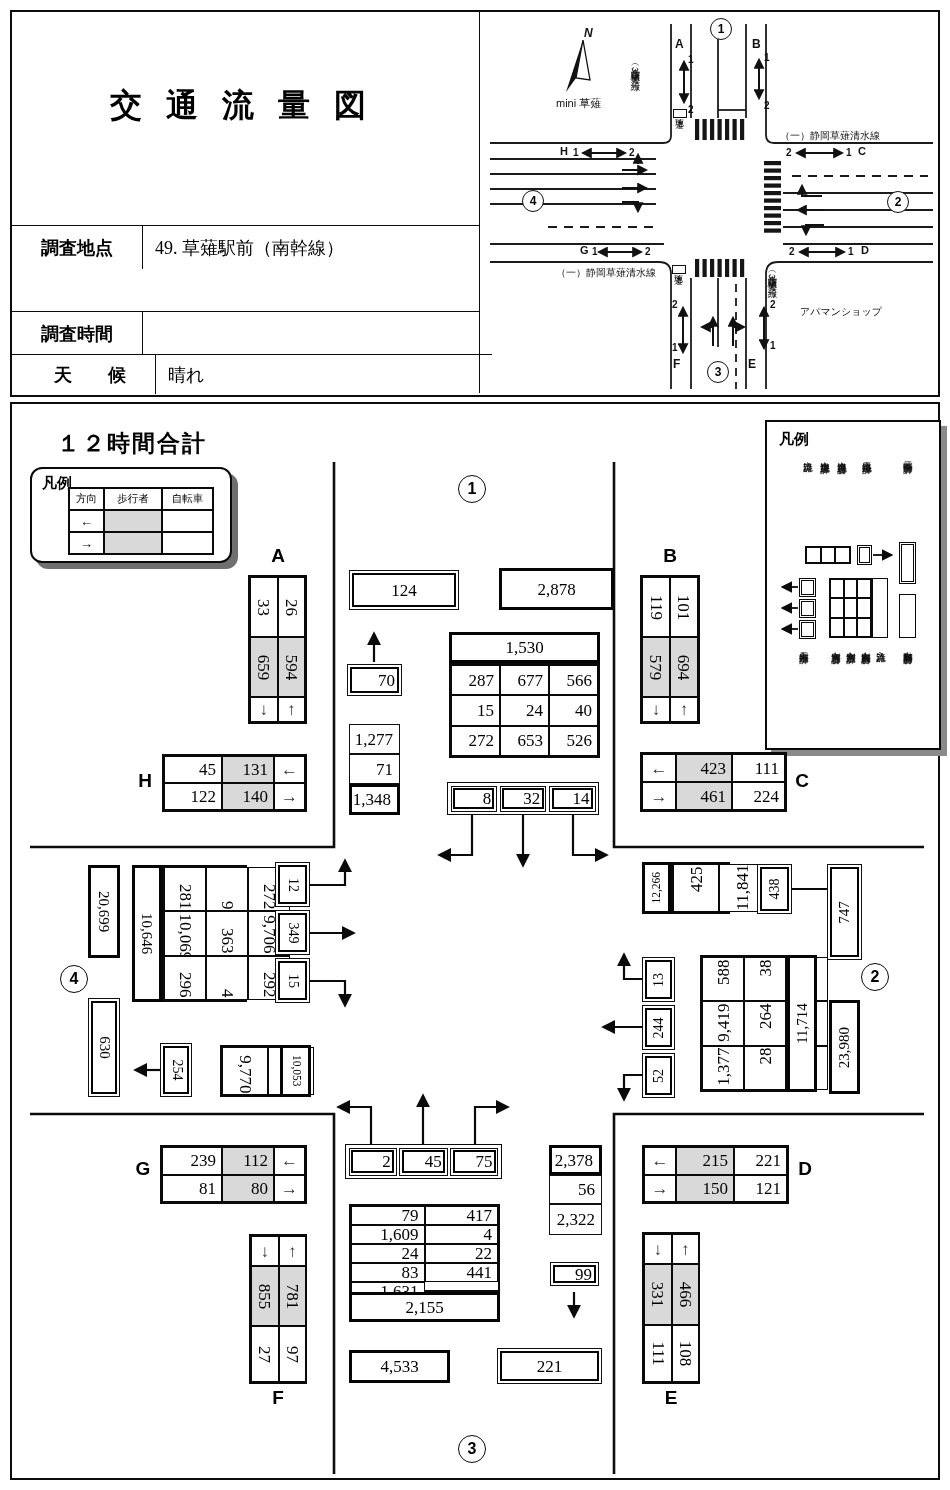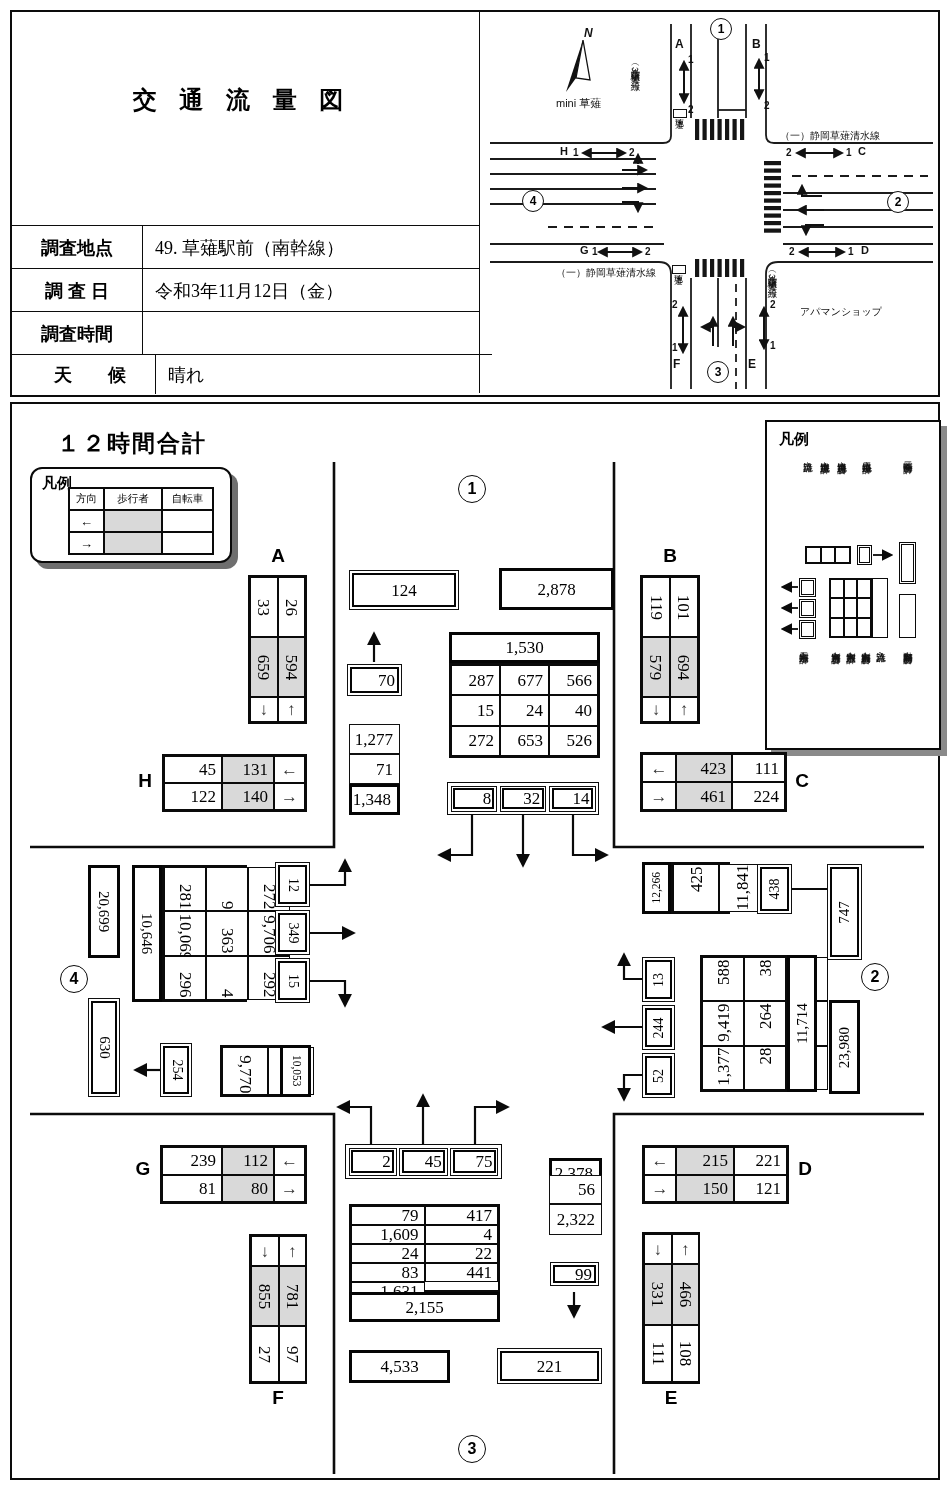--- a/index.html
+++ b/index.html
@@ -34,21 +34,21 @@
   .strip>div{position:relative;flex:1;display:flex;align-items:center;justify-content:flex-end;padding-right:5px;
              font-family:"Liberation Serif",serif;font-size:17px;line-height:1;background:#fff;}
   
   .circ{position:absolute;box-sizing:border-box;border:1.8px solid #0a0a0a;border-radius:50%;
         display:flex;align-items:center;justify-content:center;font-size:16px;font-weight:bold;background:#fff;}
   
   .ltr{position:absolute;font-size:19px;font-weight:bold;font-family:"Liberation Sans",sans-serif;
        display:flex;align-items:center;justify-content:center;}
   
   .title{position:absolute;left:20px;top:72px;width:420px;text-align:center;
-         font-size:24px;font-weight:bold;letter-spacing:8px;}
+         font-size:32px;font-weight:bold;letter-spacing:8px;font-family:Liberation Serif, serif;}
   .inforow{position:absolute;left:0;width:467px;height:43px;border-top:1.6px solid #0c0c0c;display:flex;}
   .inflabel{width:130px;border-right:1.6px solid #0c0c0c;display:flex;align-items:center;justify-content:center;
             font-weight:bold;font-size:18px;}
   .infval{flex:1;display:flex;align-items:center;padding-left:12px;font-family:"Liberation Serif",serif;font-size:18px;}
   
   #map{position:absolute;left:467px;top:0;width:459px;height:381px;border-left:1.6px solid #0c0c0c;}
   .mtxt{position:absolute;font-size:10px;line-height:1.1;color:#111;white-space:nowrap;}
   .mvert{writing-mode:vertical-rl;letter-spacing:1px;}
   .mltr{position:absolute;font-size:12px;font-weight:bold;color:#111;}
   .mnum{position:absolute;font-size:10px;font-weight:bold;color:#111;}
@@ -74,24 +74,20 @@
 <body>
 
 <div id="page">
 
   <div class="section" style="left:10px;top:10px;width:930px;height:387px;">
     <div class="title">交 通 流 量 図</div>
 
     <div class="inforow" style="top:213px;">
       <div class="inflabel">調査地点</div>
       <div class="infval">49. 草薙駅前（南幹線）</div>
-    </div>
-    <div class="inforow" style="top:256px;">
-      <div class="inflabel">調 査 日</div>
-      <div class="infval">令和3年11月12日（金）</div>
     </div>
     <div class="inforow" style="top:299px;">
       <div class="inflabel">調査時間</div>
     </div>
     <div class="inforow" style="top:342px;height:39px;padding-left:13px;">
       <div class="inflabel">天　　候</div>
       <div class="infval">晴れ</div>
     </div>
 
     <div id="map">
@@ -634,21 +630,21 @@
       <div class="ra">
           <span>441</span>
         </div>
       <div class="ra">
           <span>1,631</span>
         </div>
     </div>
     <div class="box thick" style="left:337px;top:888px;width:151px;height:30px;">
         <span class="v">2,155</span>
       </div>
-    <div class="box thick ra" style="left:537px;top:741px;width:53px;height:30px;margin-top:13px;">
+    <div class="box thick ra" style="left:537px;top:741px;width:53px;height:30px;">
         <span class="v">2,378</span>
       </div>
     <div class="box thin ra" style="left:537px;top:771px;width:53px;height:29px;">
         <span class="v">56</span>
       </div>
     <div class="box thin ra" style="left:537px;top:800px;width:53px;height:31px;">
         <span class="v">2,322</span>
       </div>
     <div class="box dbl ra" style="left:538px;top:858px;width:49px;height:24px;">
         <span class="v">99</span>

